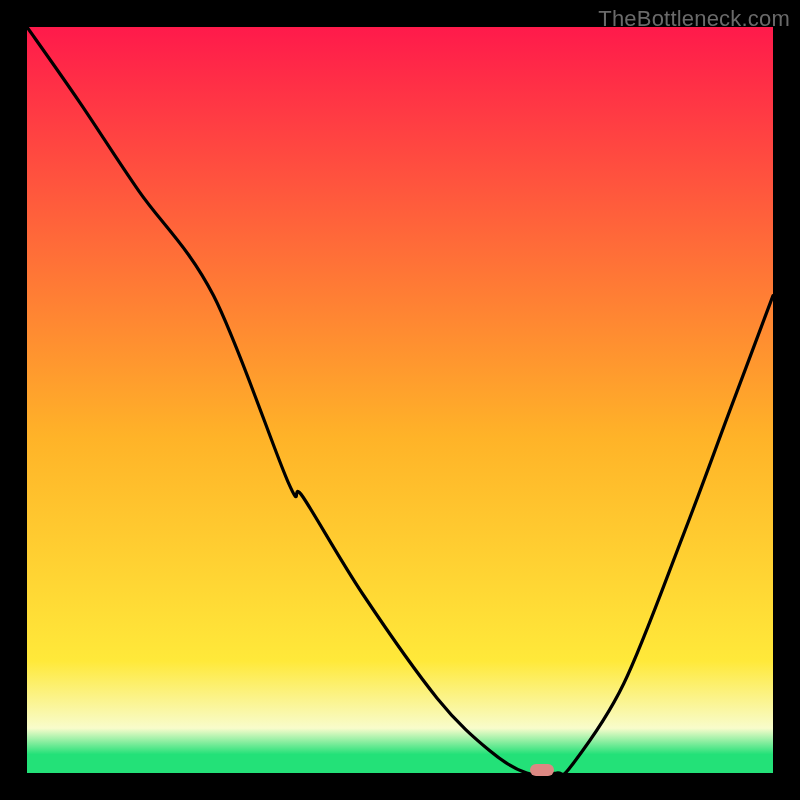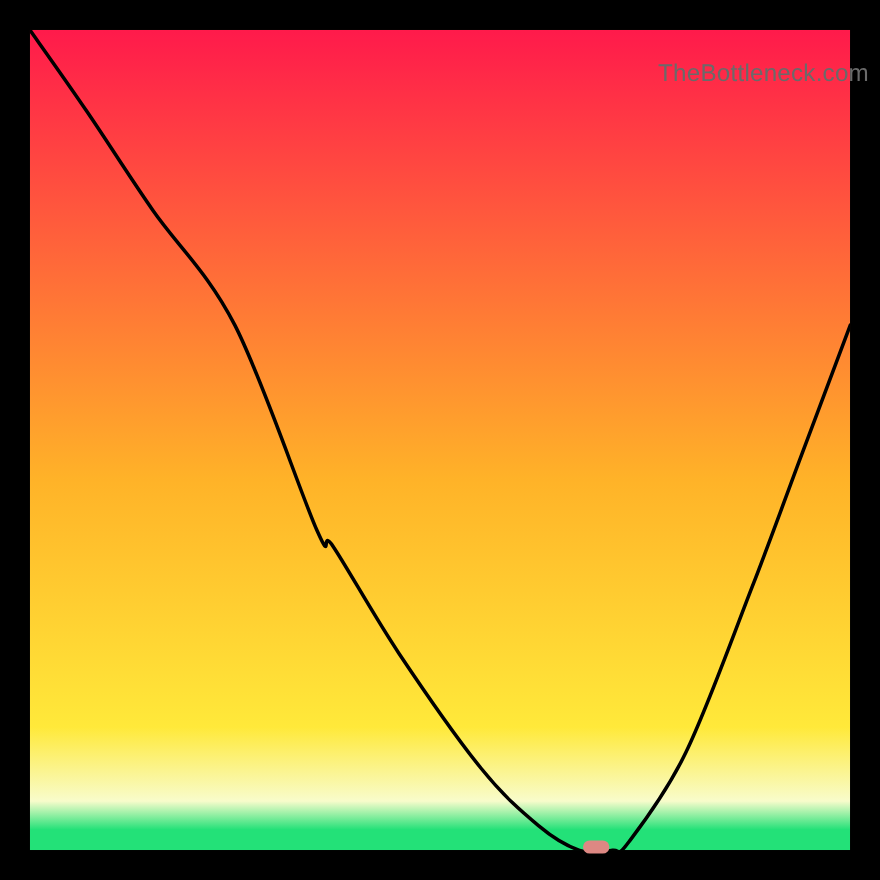--- a/index.html
+++ b/index.html
@@ -19,21 +19,20 @@
   }
   .watermark {
     position: absolute;
     top: 6px;
     right: 10px;
     color: #6a6a6a;
     font-size: 22px;
     font-weight: 500;
     letter-spacing: 0.2px;
     z-index: 40;
-    margin-top: 48px;
   }
   .plot {
     position: absolute;
     left: 27px;
     top: 27px;
     width: 746px;
     height: 746px;
     overflow: hidden;
     z-index: 10;
   }

